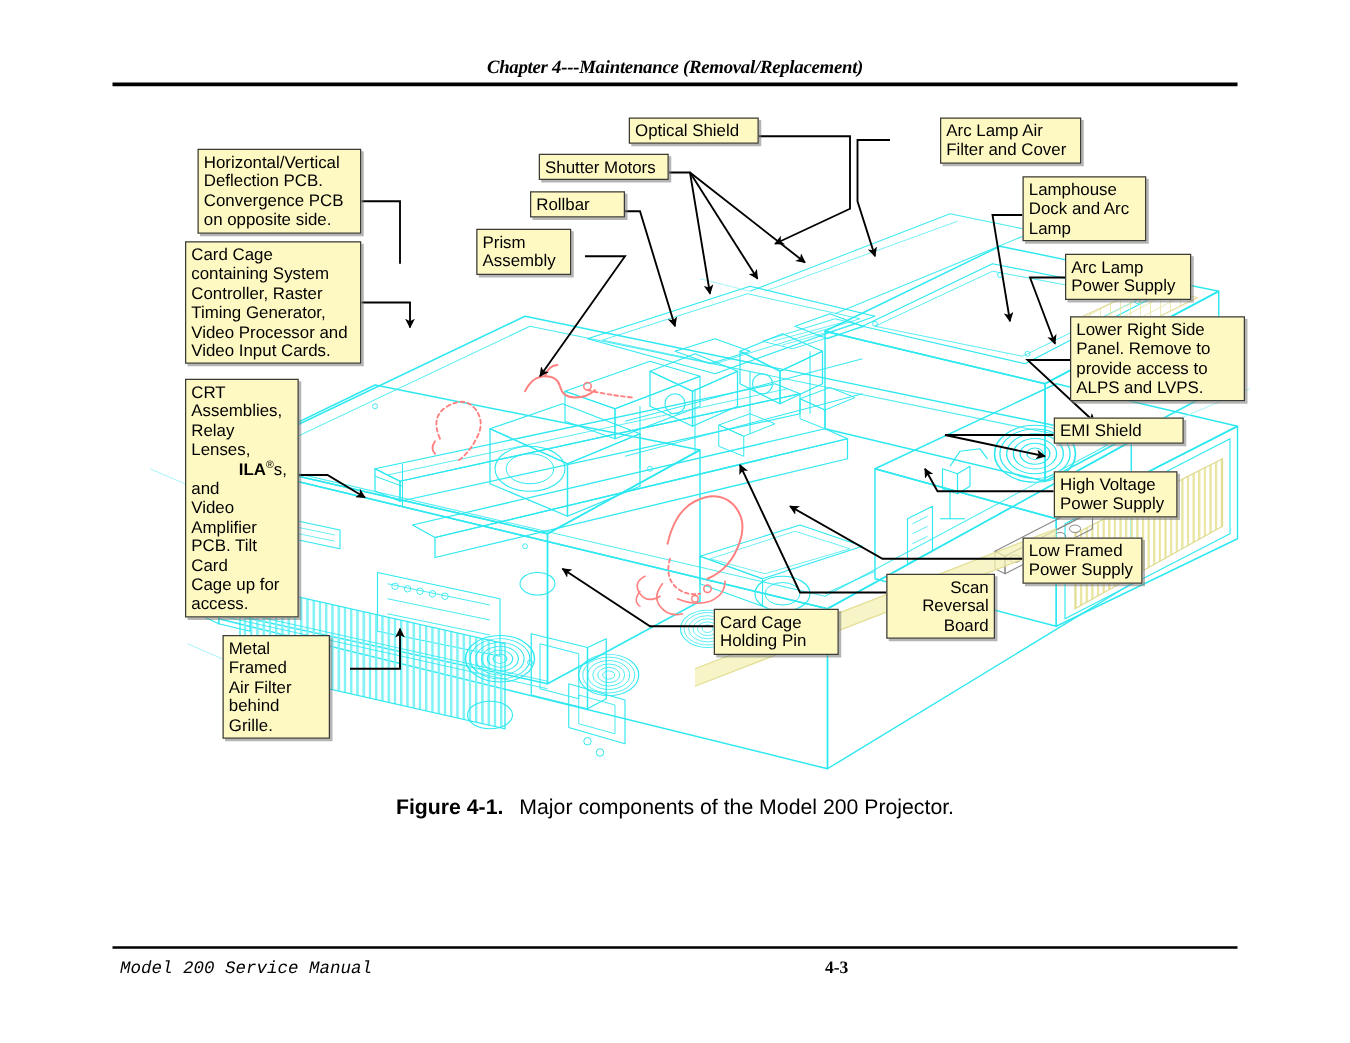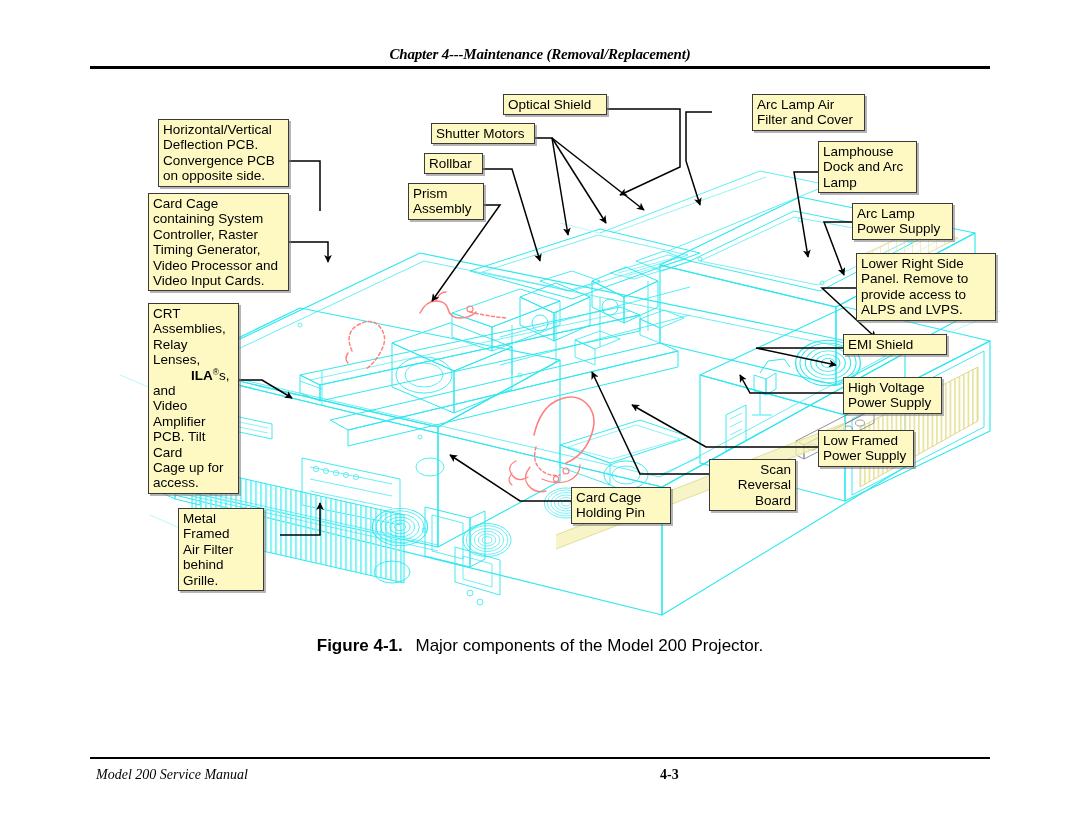--- a/index.html
+++ b/index.html
@@ -50,21 +50,21 @@
     left: 90px;
     top: 757px;
     width: 900px;
     height: 2px;
     background: #000;
   }
   #footer-left {
     position: absolute;
     left: 96px;
     top: 767px;
-    font-family: Liberation Serif, serif;
+    font-family: Liberation Mono, monospace;
     font-style: italic;
     font-size: 14px;
     color: #000;
     white-space: nowrap;
   }
   #footer-page {
     position: absolute;
     left: 660px;
     top: 767px;
     font-family: "Liberation Serif", serif;
@@ -462,23 +462,23 @@
 access.</span></div>
 
     <div class="callout shadowed" style="left:178px; top:433px; width:86px;">Metal Framed
 Air Filter
 behind Grille.</div>
 
     <div class="callout shadowed" style="left:503px; top:19px; width:104px;">Optical Shield</div>
 
     <div class="callout shadowed" style="left:431px; top:48px; width:104px;">Shutter Motors</div>
 
-    <div class="callout shadowed" style="left:424px; top:78px; width:59px;">Rollbar</div>
-
-    <div class="callout shadowed" style="left:408px; top:108px; width:76px;">Prism
+    <div class="callout shadowed" style="left:424px; top:78px; width:76px;">Rollbar</div>
+
+    <div class="callout shadowed" style="left:381px; top:108px; width:76px;">Prism
 Assembly</div>
 
     <div class="callout shadowed" style="left:712px; top:19px; width:113px;margin-left:40px;">Arc Lamp Air
 Filter and Cover</div>
 
     <div class="callout shadowed" style="left:818px; top:66px; width:99px;">Lamphouse
 Dock and Arc
 Lamp</div>
 
     <div class="callout shadowed" style="left:852px; top:128px; width:101px;">Arc Lamp

